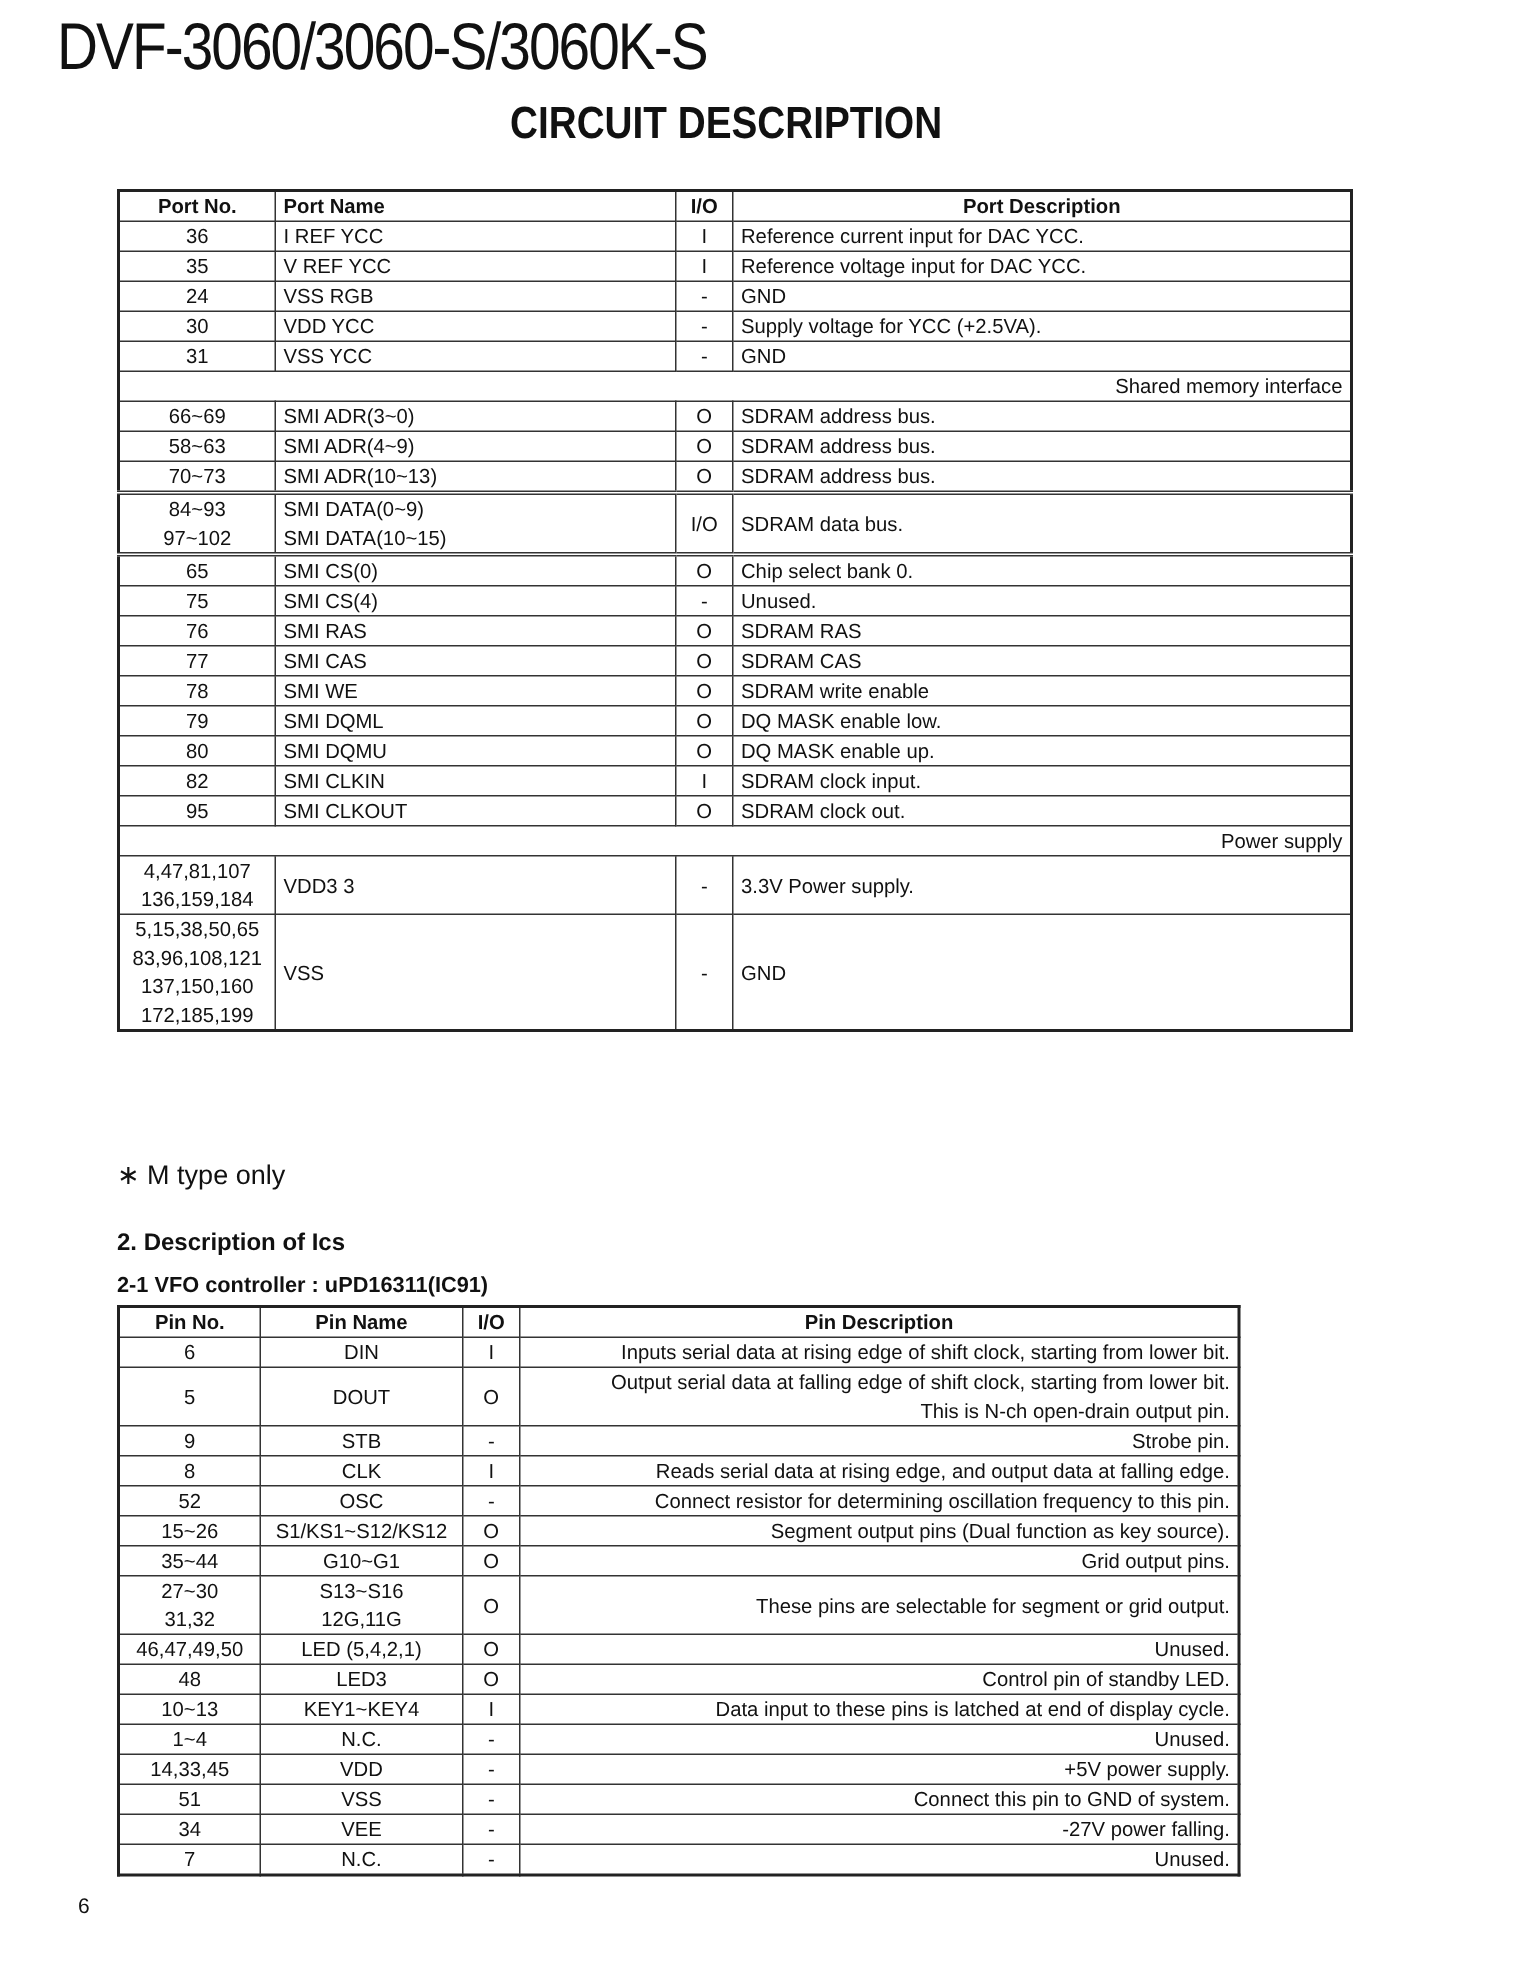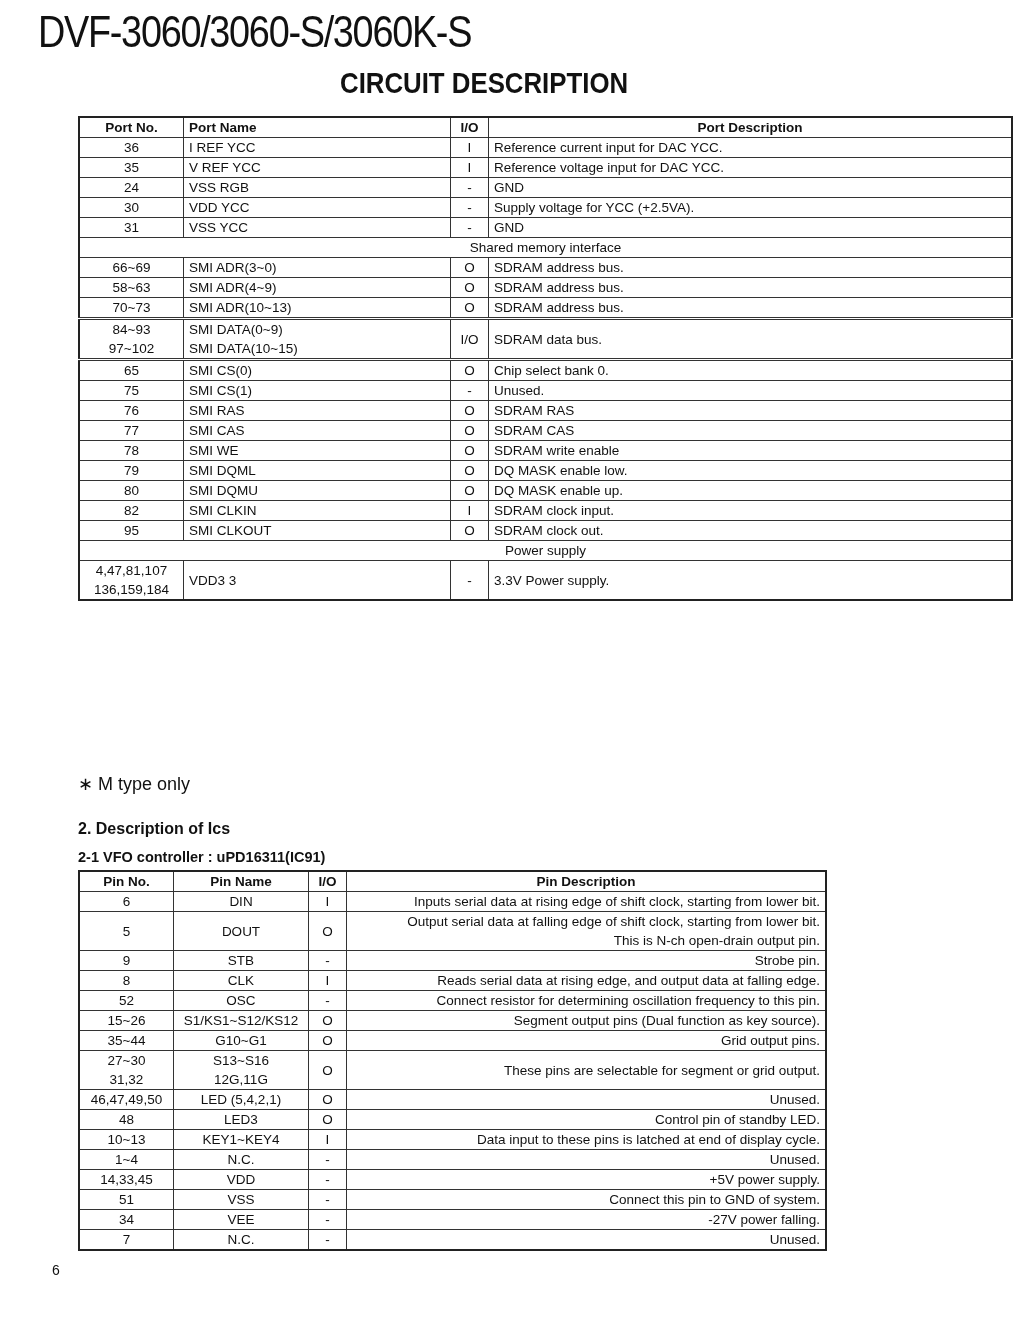--- a/index.html
+++ b/index.html
@@ -5,26 +5,26 @@
   html, body { margin: 0; padding: 0; background: #ffffff; }
   body { width: 1021px; height: 1321px; position: relative; overflow: hidden;
          font-family: "Liberation Sans", "DejaVu Sans", sans-serif; color: #111; }
   .model-title { position: absolute; left: 38px; top: 10px; font-size: 44px; letter-spacing: -1.5px;
                  transform: scaleX(0.86); transform-origin: left top; font-weight: normal; margin: 0; line-height: 1; }
   .section-title { position: absolute; left: 340px; top: 68px; font-size: 30px; font-weight: bold;
                    transform: scaleX(0.86); transform-origin: left top; margin: 0; line-height: 1; }
   table { border-collapse: collapse; font-size: 13.5px; position: absolute; }
   td, th { border: 1px solid #333; padding: 0 5px; line-height: 19px; height: 19px; vertical-align: middle; }
   th { font-weight: bold; text-align: center; }
-  table.t1 { left: 78px; top: 116px; width: 935px; border: 2px solid #222; }
+  table.t1 { left: 78px; top: 126px; width: 824px; border: 2px solid #222; }
   table.t1 .c-no { width: 93px; text-align: center; }
   table.t1 .c-name { width: 256px; text-align: left; }
   table.t1 .c-io { width: 27px; text-align: center; }
   table.t1 .c-desc { text-align: left; }
-  tr.section-row td { text-align: center; margin-left: 19px; }
+  tr.section-row td { text-align: right; margin-left: 19px; }
   tr.group-top td { border-top: 3px double #333; }
   .footnote { position: absolute; left: 78px; top: 773px; font-size: 18px; }
   .h2 { position: absolute; left: 78px; top: 820px; font-size: 16px; font-weight: bold; }
   .h3 { position: absolute; left: 78px; top: 849px; font-size: 14.5px; font-weight: bold; text-align: right; }
   table.t2 { left: 78px; top: 870px; width: 749px; border: 2px solid #222; }
   table.t2 .c-no { width: 83px; text-align: center; }
   table.t2 .c-name { width: 124px; text-align: center; }
   table.t2 .c-io { width: 27px; text-align: center; }
   table.t2 .c-desc { text-align: right; }
   .page-num { position: absolute; left: 52px; top: 1262px; font-size: 14px; }
@@ -118,21 +118,21 @@
   </tbody>
   <tbody id="t1-body-c">
       <tr class="group-top">
         <td class="c-no">65</td>
         <td class="c-name">SMI CS(0)</td>
         <td class="c-io">O</td>
         <td class="c-desc">Chip select bank 0.</td>
       </tr>
       <tr>
         <td class="c-no">75</td>
-        <td class="c-name">SMI CS(1)</td>
+        <td class="c-name">SMI CS(4)</td>
         <td class="c-io">-</td>
         <td class="c-desc">Unused.</td>
       </tr>
       <tr>
         <td class="c-no">76</td>
         <td class="c-name">SMI RAS</td>
         <td class="c-io">O</td>
         <td class="c-desc">SDRAM RAS</td>
       </tr>
       <tr>
@@ -179,20 +179,31 @@
   </tbody>
   <tbody id="t1-body-power">
       <tr>
         <td class="c-no multi">
           <span>4,47,81,107</span>
           <span>136,159,184</span>
         </td>
         <td class="c-name">VDD3 3</td>
         <td class="c-io">-</td>
         <td class="c-desc">3.3V Power supply.</td>
+      </tr>
+      <tr>
+        <td class="c-no multi">
+          <span>5,15,38,50,65</span>
+          <span>83,96,108,121</span>
+          <span>137,150,160</span>
+          <span>172,185,199</span>
+        </td>
+        <td class="c-name">VSS</td>
+        <td class="c-io">-</td>
+        <td class="c-desc">GND</td>
       </tr>
     </tbody>
 </table>
 
 <div class="footnote">∗ M type only</div>
 
 <div class="h2">2. Description of Ics</div>
 <div class="h3">2-1 VFO controller : uPD16311(IC91)</div>
 
 <table class="t2">

